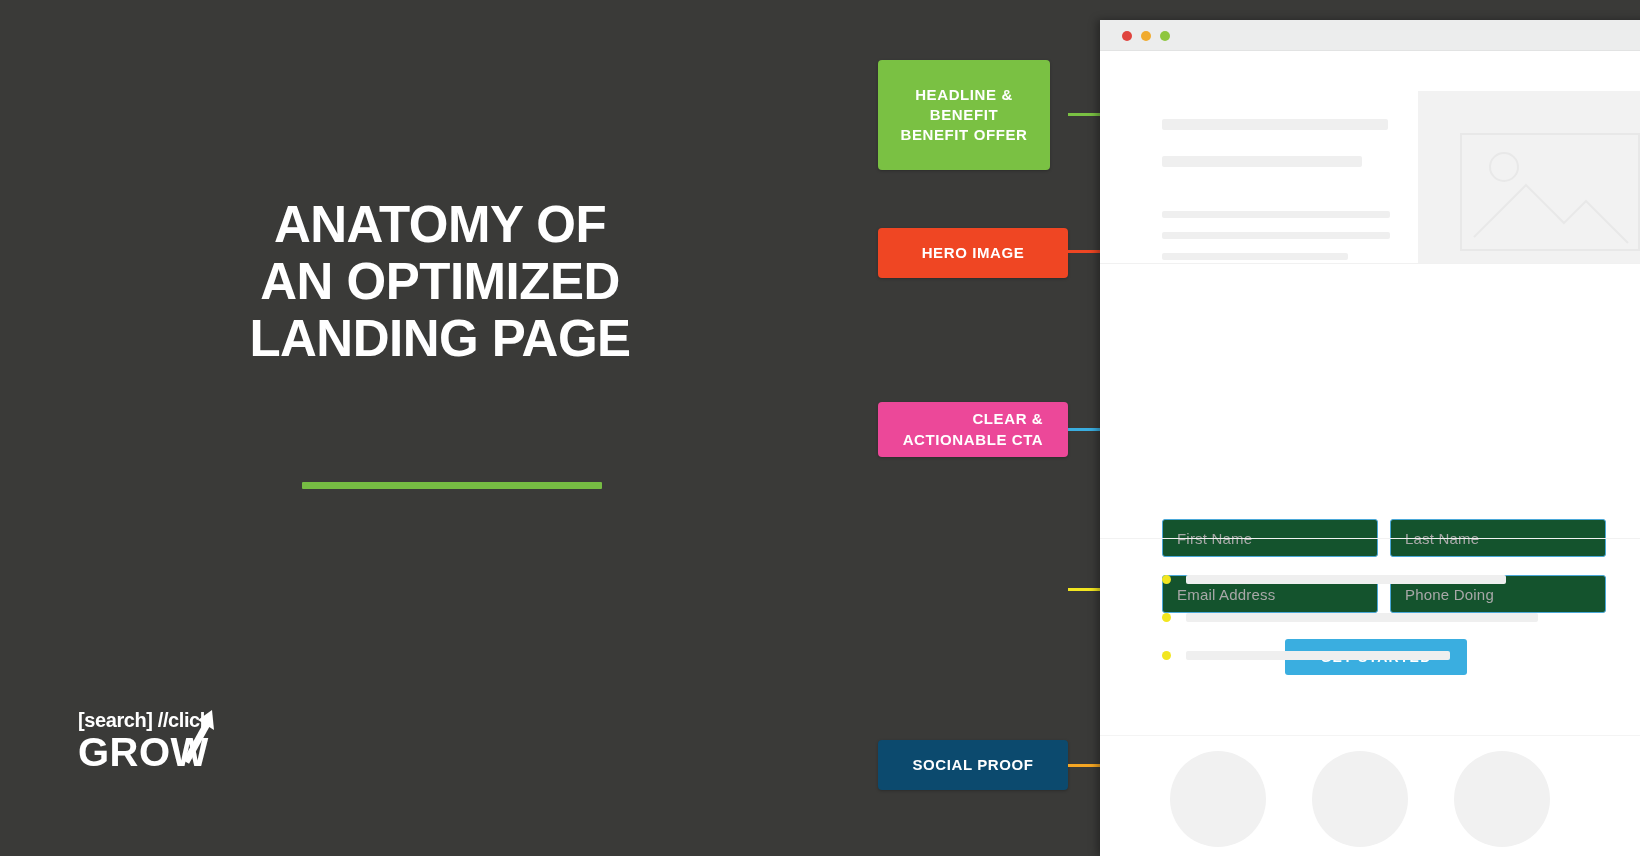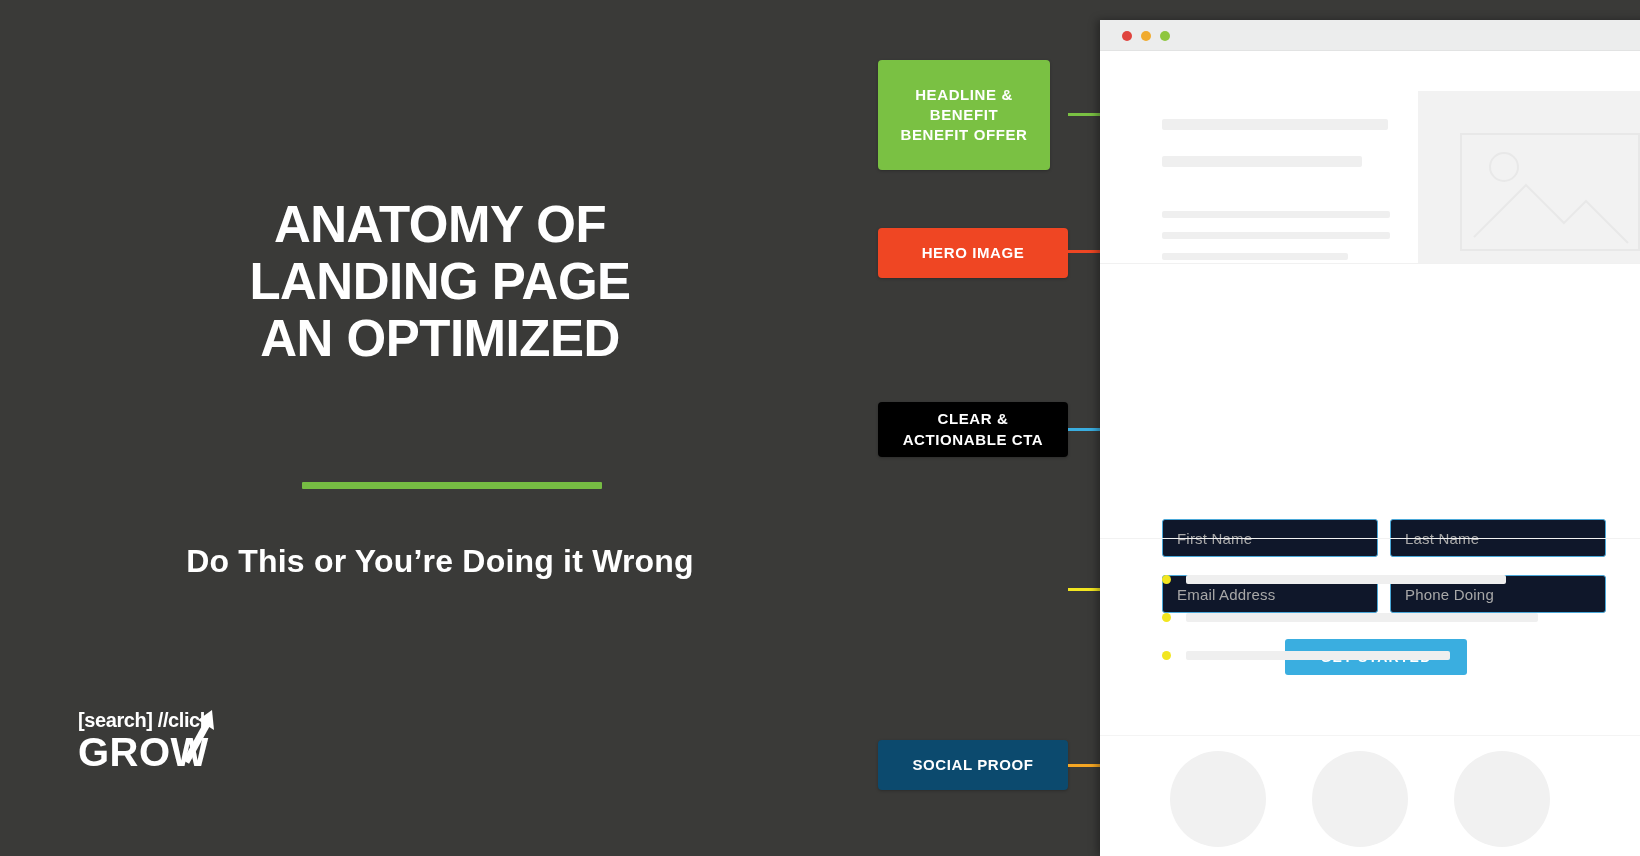--- a/index.html
+++ b/index.html
@@ -186,21 +186,21 @@
   #form-section {
     position: relative;
     height: 208px;
   }
   .form-field {
     position: absolute;
     box-sizing: border-box;
     height: 38px;
     border: 1px solid #4aa8d8;
     border-radius: 3px;
-    background: #0f172a;
+    background: #14532d;
     color: #a8a8a8;
     font-size: 15px;
     padding: 0 14px;
     display: flex;
     align-items: center;
     letter-spacing: 0.2px;
     font-family: "Liberation Sans", sans-serif;
   }
   #cta-button {
     position: absolute;
@@ -259,27 +259,26 @@
 </style>
 </head>
 <body>
 
 <div id="stage">
 
   <div id="left-panel">
 
     <div id="page-title">
       <span class="tl">ANATOMY OF</span>
+      <span class="tl">AN OPTIMIZED</span>
       <span class="tl">LANDING PAGE</span>
-      <span class="tl">AN OPTIMIZED</span>
     </div>
 
     <div id="title-divider"></div>
 
-    <div id="page-subtitle">Do This or You’re Doing it Wrong</div>
 
     <div id="brand-logo">
       <div id="logo-top">[search] //click</div>
       <div id="logo-bottom">GROW</div>
       <svg id="logo-arrow" viewBox="0 0 34 56">
         <path d="M4 54 L26 14" stroke="#ffffff" stroke-width="7" fill="none" stroke-linecap="butt"></path>
         <path d="M30 2 L32 22 L16 12 Z" fill="#ffffff"></path>
       </svg>
     </div>
   </div>
@@ -294,21 +293,21 @@
     <span class="dot" style="background:#7ac143;"></span>
   </div>
 
   <div class="callout" id="callout-hero" style="left:878px; top:228px; width:190px; height:50px; background:#ef4623;">
     <span class="lbl">HERO IMAGE</span>
   </div>
   <div class="connector" style="left:1068px; top:250px; width:352px; background:#ef4623;">
     <span class="dot" style="background:#ef4623;"></span>
   </div>
 
-  <div class="callout" id="callout-cta" style="left:878px; top:402px; width:190px; height:55px; background:#000000;">
+  <div class="callout" id="callout-cta" style="left:878px; top:402px; width:190px; height:55px; background:#ec4899;text-align:right;">
     <span>
       <span class="lbl">CLEAR &amp;</span>
       <span class="lbl">ACTIONABLE CTA</span>
     </span>
   </div>
   <div class="connector" style="left:1068px; top:428px; width:52px; background:#3aaee0;">
     <span class="dot" style="background:#3aaee0;"></span>
   </div>
 
   <div class="connector" style="left:1068px; top:588px; width:52px; background:#f2e620;">

